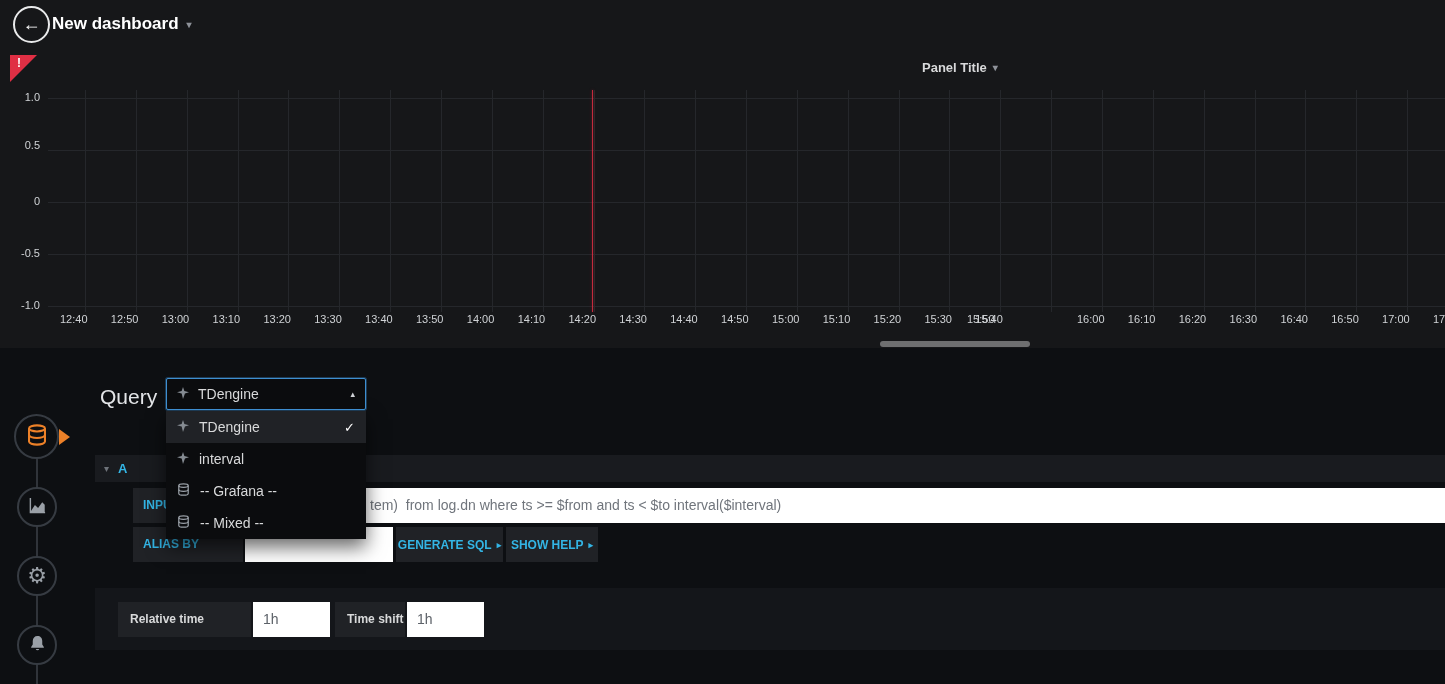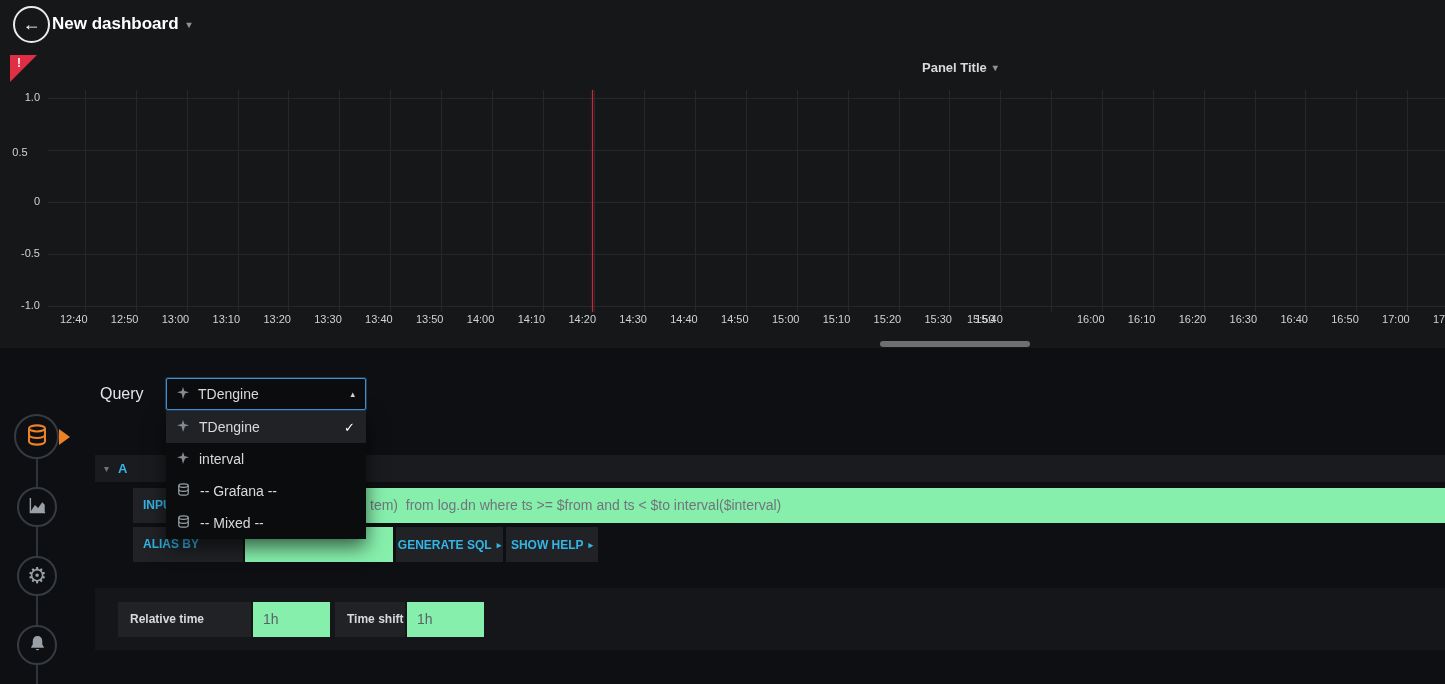--- a/index.html
+++ b/index.html
@@ -31,21 +31,21 @@
   .editor{position:absolute;left:0;top:348px;width:1445px;height:336px;background:#0d0f12}
   .s-line{position:absolute;left:36px;top:89px;width:2px;height:247px;background:#30343a}
   .s-circle{position:absolute;border-radius:50%;border:2px solid #363b42;background:#0d0f12;display:flex;align-items:center;justify-content:center;cursor:pointer}
   .c1{left:14px;top:66px;width:45px;height:45px}
   .c2{left:17px;top:139px;width:40px;height:40px}
   .c3{left:17px;top:208px;width:40px;height:40px}
   .c4{left:17px;top:277px;width:40px;height:40px}
   .pointer{position:absolute;left:59px;top:81px;width:0;height:0;border-left:11px solid #ed8128;border-top:8px solid transparent;border-bottom:8px solid transparent}
   .gear-glyph{font-size:22px;color:#9aa0a7;line-height:1}
 
-  .q-label{position:absolute;left:100px;top:37px;font-size:16px;color:#e3e5e8}
+  .q-label{position:absolute;left:100px;top:37px;font-size:21px;color:#e3e5e8}
 
   .ds-select{position:absolute;left:166px;top:30px;width:200px;height:32px;background:#0b0c0e;border:1px solid #3e8ed0;
              border-radius:2px;box-shadow:0 0 0 1px rgba(62,142,208,.35);display:flex;align-items:center;gap:9px;padding:0 10px;cursor:pointer;z-index:41}
   .ds-select .lbl{font-size:14px;color:#d8d9da}
   .caret-up{margin-left:auto;font-size:9px;color:#cfd2d6}
 
   .ds-menu{position:absolute;left:166px;top:63px;width:200px;background:#0b0c0e;z-index:40;box-shadow:0 8px 18px rgba(0,0,0,.6)}
   .ds-item{height:32px;display:flex;align-items:center;gap:10px;padding:0 11px;font-size:14px;color:#d8d9da;cursor:pointer}
   .ds-item.selected{background:#202226}
   .ds-item .check{margin-left:auto;font-size:13px;color:#fff}
@@ -53,21 +53,21 @@
   .a-strip{position:absolute;left:95px;top:107px;width:1350px;height:27px;background:#191b1f;display:flex;align-items:center;padding-left:9px;cursor:pointer}
   .a-strip .car{font-size:10px;color:#6e737a}
   .a-strip .ref{margin-left:9px;font-size:13px;font-weight:700;color:#33b5e5}
 
   .chip{position:absolute;height:35px;background:#202226;font-size:12px;font-weight:700;line-height:35px;white-space:nowrap}
   .chip.kw{color:#33b5e5;padding-left:10px}
   .chip.lab{color:#d8d9da;padding-left:12px}
   .btn-chip{position:absolute;height:35px;background:#202226;display:flex;align-items:center;justify-content:center;gap:5px;
             color:#33b5e5;font-size:12px;font-weight:700;cursor:pointer;white-space:nowrap}
   .btn-chip .car{font-size:9px}
-  .field{position:absolute;height:35px;background:#86efac;cursor:text}
+  .field{position:absolute;height:35px;background:#ffffff;cursor:text}
   .chip1{left:133px;top:140px;width:110px;overflow:hidden}
   .field1{left:245px;top:140px;width:1200px}
   .sqltext{position:absolute;left:125px;top:0;line-height:35px;font-size:14px;color:#70757c;white-space:pre}
   .chip2{left:133px;top:179px;width:110px;overflow:hidden}
   .field2{left:245px;top:179px;width:148px}
   .gen-btn{left:396px;top:179px;width:107px}
   .help-btn{left:506px;top:179px;width:92px}
 
   .time-panel{position:absolute;left:95px;top:240px;width:1350px;height:62px;background:#14161a}
   .chipRT{left:118px;top:254px;width:133px}
@@ -150,21 +150,21 @@
         <div class="vline" style="left: 1305.4px;"></div>
         <div class="xlab" style="left: 1280.4px;">16:40</div>
         <div class="vline" style="left: 1356.25px;"></div>
         <div class="xlab" style="left: 1331.25px;">16:50</div>
         <div class="vline" style="left: 1407.1px;"></div>
         <div class="xlab" style="left: 1382.1px;">17:00</div>
         <div class="xlab" style="left: 1432.95px;">17:10</div>
         <div class="hline" style="top: 43px;"></div>
         <div class="ylab" style="top: 36px;">1.0</div>
         <div class="hline" style="top: 95px;"></div>
-        <div class="ylab" style="top: 91px; text-align: center;">0.5</div>
+        <div class="ylab" style="top: 84px;">0.5</div>
         <div class="hline" style="top: 147px;"></div>
         <div class="ylab" style="top: 140px;">0</div>
         <div class="hline" style="top: 199px;"></div>
         <div class="ylab" style="top: 192px;">-0.5</div>
         <div class="hline" style="top: 251px;"></div>
         <div class="ylab" style="top: 244px;">-1.0</div>
         <div class="annot" style="left: 591.5px;"></div>
       </div>
     <div class="hscroll"></div>
   </section>

